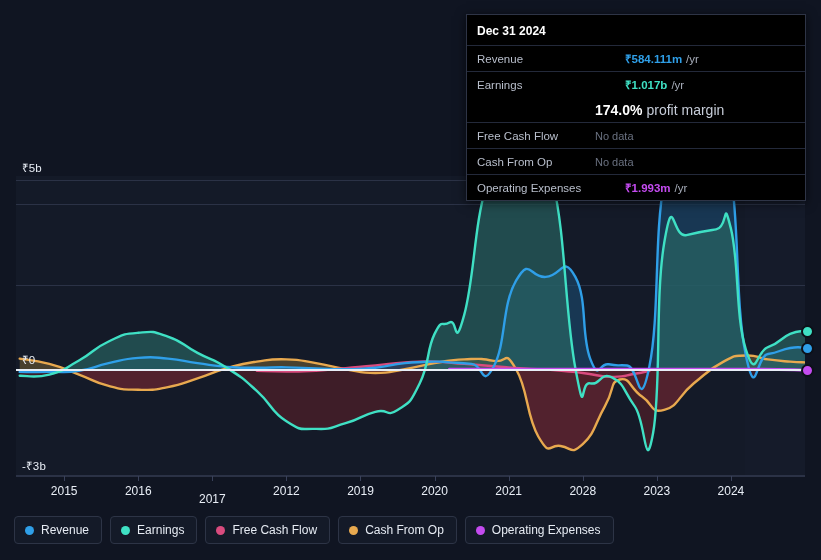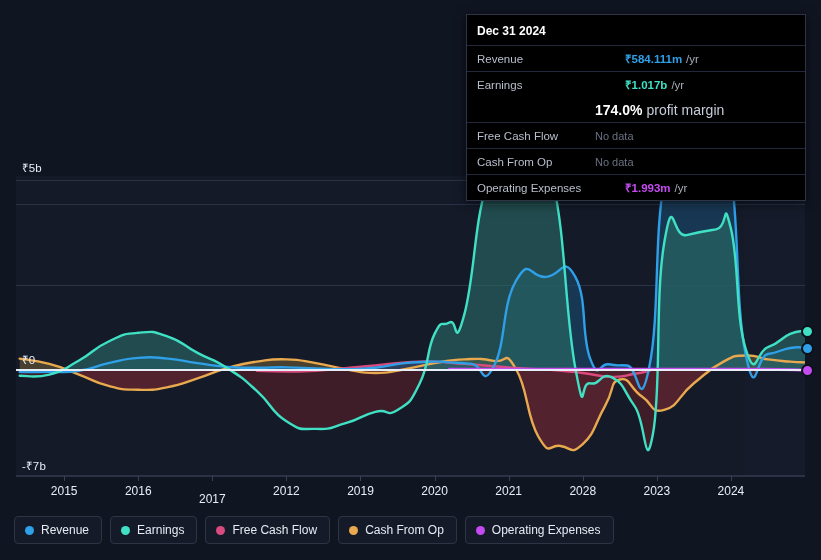--- a/index.html
+++ b/index.html
@@ -107,21 +107,21 @@
         <path d="M19.70,375.70 C28.00,375.38 32.74,378.82 49.34,374.56 C65.93,370.30 62.38,369.76 78.97,360.50 C95.57,351.24 92.01,349.27 108.61,341.50 C125.20,333.73 121.64,334.14 138.24,332.76 C154.83,331.38 151.28,330.92 167.87,336.56 C184.47,342.20 180.91,344.07 197.51,352.90 C214.10,361.73 210.55,357.46 227.14,368.10 C243.74,378.74 240.18,376.00 256.77,390.90 C273.37,405.80 269.81,410.66 286.41,421.30 C303.00,431.94 299.45,428.37 316.04,428.90 C332.64,429.43 329.08,427.99 345.68,423.20 C362.27,418.41 360.79,415.52 375.31,411.80 C389.83,408.08 385.09,417.88 397.54,409.90 C409.98,401.92 409.39,404.58 419.76,383.30 C430.13,362.02 426.28,350.92 434.58,333.90 C442.87,316.88 441.10,327.82 449.39,322.50 C457.69,317.18 453.84,353.20 464.21,314.90 C474.58,276.60 473.99,225.07 486.44,185.70 C498.88,146.33 496.22,174.30 508.66,174.30 C521.11,174.30 518.44,183.04 530.89,185.70 C543.33,188.36 540.67,132.73 553.11,183.80 C565.56,234.87 564.97,312.24 575.34,368.10 C585.71,423.96 579.78,380.64 590.15,383.30 C600.53,385.96 599.93,371.22 612.38,377.60 C624.83,383.98 623.20,390.67 634.61,406.10 C646.01,421.53 644.83,478.45 653.13,432.70 C661.42,386.95 654.90,298.03 664.24,242.70 C673.57,187.37 671.94,238.82 686.46,235.10 C700.99,231.38 703.65,231.21 716.10,229.40 C728.54,227.59 722.62,195.12 730.92,228.64 C739.21,262.16 735.36,315.90 745.73,349.10 C756.10,382.30 755.51,351.46 767.96,347.20 C780.40,342.94 779.81,338.34 790.18,333.90 C800.55,329.46 800.85,332.07 805.00,331.35" fill="none" stroke="#3fe0c4" stroke-width="2.4" stroke-linejoin="round" stroke-linecap="round" clip-path="url(#cp)"></path>
         <path d="M449.39,369.24 C461.84,369.24 468.95,369.24 493.85,369.24 C518.74,369.24 513.40,369.24 538.30,369.24 C563.19,369.24 557.85,369.24 582.75,369.24 C607.64,369.24 602.30,369.24 627.20,369.24 C652.09,369.24 646.76,369.24 671.65,369.24 C696.54,369.24 691.21,369.24 716.10,369.24 C740.99,369.24 735.66,369.05 760.55,369.24 C785.44,369.43 792.55,369.73 805.00,369.92" fill="none" stroke="#c44bf0" stroke-width="3" stroke-linejoin="round" stroke-linecap="round" clip-path="url(#cp)"></path>
       </svg>
 
     <div class="zeroline" style="top:369px"></div>
 
     <div class="axis-bottom"></div>
 
     <div class="ylabel" style="left:22px;top:160px">₹5b</div>
     <div class="ylabel" style="left:22px;top:352px">₹0</div>
-    <div class="ylabel" style="left:22px;top:458px">-₹7b</div>
+    <div class="ylabel" style="left:22px;top:458px">-₹3b</div>
 
     <div id="xlabels">
         <div class="xlabel" style="left: 34.1549px; top: 484px;">2015</div>
         <div class="tick" style="left: 64.1549px;"></div>
         <div class="xlabel" style="left: 108.239px; top: 484px;">2016</div>
         <div class="tick" style="left: 138.239px;"></div>
         <div class="xlabel" style="left: 182.324px; top: 492px;">2017</div>
         <div class="tick" style="left: 212.324px;"></div>
         <div class="xlabel" style="left: 256.408px; top: 484px;">2012</div>
         <div class="tick" style="left: 286.408px;"></div>

